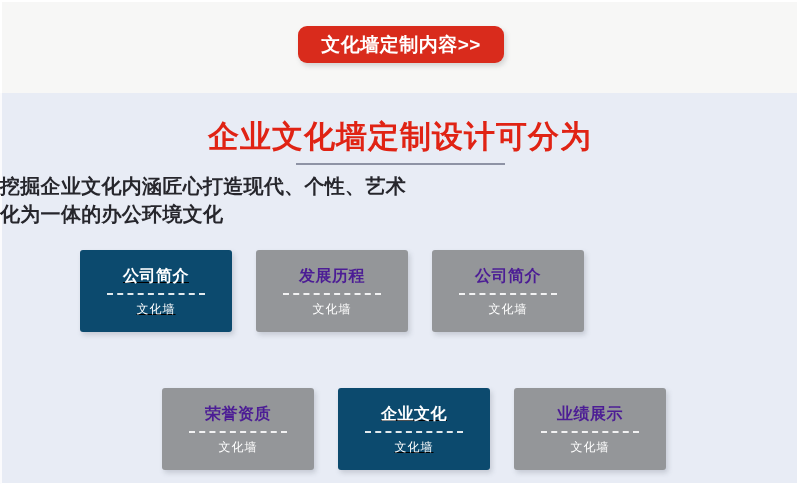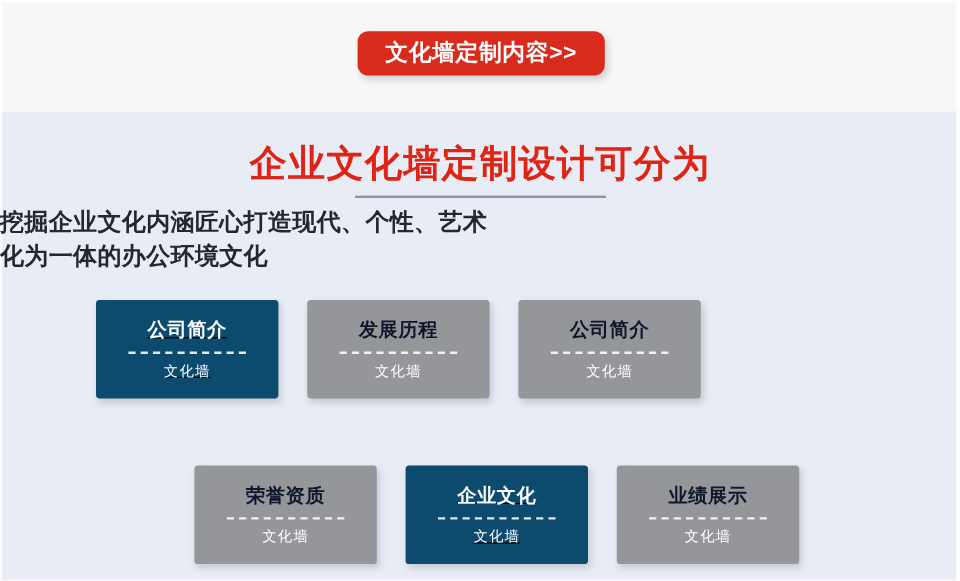--- a/index.html
+++ b/index.html
@@ -127,21 +127,21 @@
   .card.gray { background: #949699; }
 
   .card-top {
     font-size: 16px;
     font-weight: bold;
     line-height: 1;
     letter-spacing: 0.5px;
     white-space: nowrap;
   }
   .card.blue .card-top { color: #ffffff; }
-  .card.gray .card-top { color: #0f172a; font-family: Liberation Serif, serif; }
+  .card.gray .card-top { color: #4c1d95; font-family: Liberation Serif, serif; }
 
   .card-divider {
     width: 98px;
     height: 0;
     margin: 9px 0 8px 0;
     border-top: 2px dashed rgba(255,255,255,0.88);
   }
 
   .card-bottom {
     font-size: 12px;

